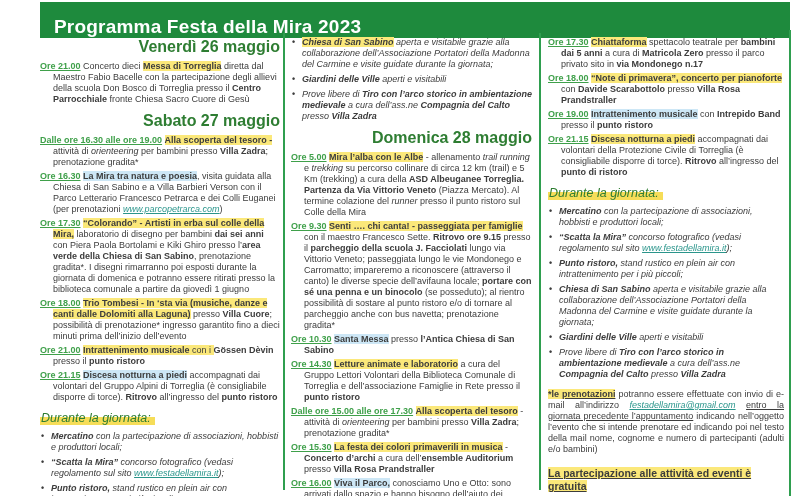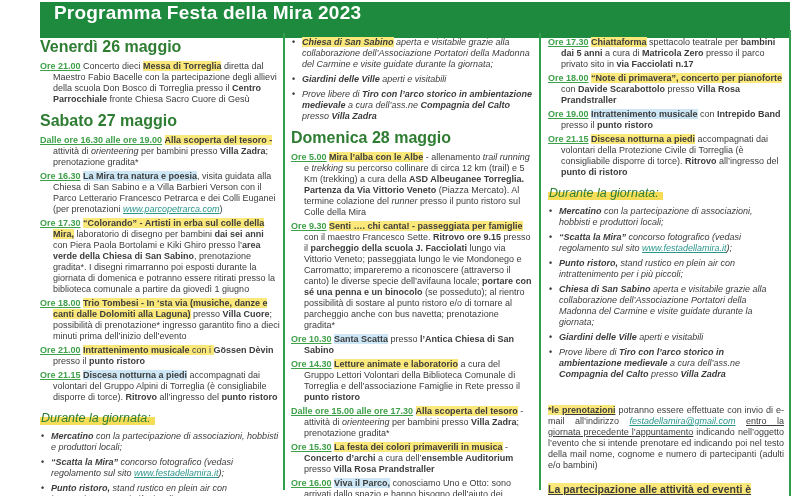--- a/index.html
+++ b/index.html
@@ -1,38 +1,38 @@
 <!DOCTYPE html>
 <html><head>
 <meta charset="utf-8">
 <style>
   html,body{margin:0;padding:0;background:#fff;}
   .page{position:relative;width:800px;height:496px;background:#fff;overflow:hidden;
         font-family:"Liberation Sans",sans-serif;color:#3c3c3c;}
   .banner{position:absolute;left:40px;right:10px;top:2px;height:36px;background:#1e8a3d;
-          display:flex;align-items:flex-start;padding-left:14px;box-sizing:border-box;}
+          display:flex;align-items:flex-end;padding-left:14px;box-sizing:border-box;}
   .banner .title{color:#ffffff;font-size:19px;font-weight:bold;letter-spacing:.2px;}
   .col{position:absolute;top:37px;font-size:9px;line-height:11px;}
   .col-1{left:40px;width:240px;}
   .col-2{left:291px;width:241px;}
   .col-3{left:548px;width:236px;}
   .vline{position:absolute;width:2px;background:#2f9e4f;}
   .vl-1{left:283px;top:33px;bottom:6px;}
   .vl-2{left:539px;top:33px;bottom:6px;}
   .vl-3{left:789px;top:30px;bottom:0;}
-  .heading{color:#2e7d32;font-size:16px;font-weight:bold;line-height:18px;margin:7px 0 5px;}
+  .heading{color:#2e7d32;font-size:16px;font-weight:bold;line-height:18px;margin:7px 0 5px;text-align:right;}
   .heading:first-child{margin-top:1px;}
   .event{padding-left:13px;text-indent:-13px;margin-bottom:3px;}
   .bullet{position:relative;padding-left:11px;margin-bottom:4px;font-style:italic;}
   .bullet-dot{position:absolute;left:1px;top:0;font-style:normal;font-weight:bold;}
   .subheading{margin:8px 0 5px;font-size:12.5px;line-height:15px;}
   .subheading .marker{color:#2e7d32;font-weight:normal;font-style:italic;
       background:linear-gradient(180deg,rgba(0,0,0,0) 42%,#f6dd58 42%,#f6dd58 96%,rgba(0,0,0,0) 96%);
       padding:0 4px 1px 1px;}
-  .note{text-align:justify;margin-top:25px;margin-bottom:2px;}
+  .note{text-align:justify;margin-top:9px;margin-bottom:2px;}
   .gratis{margin-top:12px;font-size:10.5px;line-height:13px;}
   .f-b{font-weight:bold;}
   .f-i{font-style:italic;text-align:right;}
   .f-u{text-decoration:underline;}
   .f-y{background:#fbe névtelen;}
   .f-y{background:#fbe87a;}
   .f-c{background:#cde7f6;}
   .f-time{color:#3fa04a;font-weight:bold;text-decoration:underline;}
   .f-link{color:#2a958b;text-decoration:underline;cursor:pointer;}
 </style>
@@ -58,28 +58,28 @@
       <div class="bullet"><span class="bullet-dot">•</span><span class="f-b f-i">“Scatta la Mira”</span><span class="f-i"> concorso fotografico (vedasi regolamento sul sito </span><span class="f-link f-i">www.festadellamira.it</span><span class="f-i">);</span></div>
       <div class="bullet"><span class="bullet-dot">•</span><span class="f-b f-i">Punto ristoro,</span><span class="f-i"> stand rustico en plein air con intrattenimento per i più piccoli;</span></div>
     </div>
   <div class="col col-2">
       <div class="bullet"><span class="bullet-dot">•</span><span class="f-b f-i f-y">Chiesa di San Sabino</span><span class="f-i"> aperta e visitabile grazie alla collaborazione dell’Associazione Portatori della Madonna del Carmine e visite guidate durante la giornata;</span></div>
       <div class="bullet"><span class="bullet-dot">•</span><span class="f-b f-i">Giardini delle Ville</span><span class="f-i"> aperti e visitabili</span></div>
       <div class="bullet"><span class="bullet-dot">•</span><span class="f-i">Prove libere di </span><span class="f-b f-i">Tiro con l’arco storico in ambientazione medievale</span><span class="f-i"> a cura dell’ass.ne </span><span class="f-b f-i">Compagnia del Calto</span><span class="f-i"> presso </span><span class="f-b f-i">Villa Zadra</span></div>
       <div class="heading">Domenica 28 maggio</div>
       <div class="event"><span class="f-time">Ore 5.00</span><span> </span><span class="f-b f-y">Mira l’alba con le Albe</span><span> - allenamento </span><span class="f-i">trail running</span><span> e </span><span class="f-i">trekking</span><span> su percorso collinare di circa 12 km (trail) e 5 Km (trekking) a cura della </span><span class="f-b">ASD Albeuganee Torreglia. Partenza da Via Vittorio Veneto</span><span> (Piazza Mercato). Al termine colazione del </span><span class="f-i">runner</span><span> presso il punto ristoro sul Colle della Mira</span></div>
       <div class="event"><span class="f-time">Ore 9.30</span><span> </span><span class="f-b f-y">Senti …. chi canta! - passeggiata per famiglie</span><span> con il maestro Francesco Sette. </span><span class="f-b">Ritrovo ore 9.15</span><span> presso il </span><span class="f-b">parcheggio della scuola J. Facciolati</span><span> lungo via Vittorio Veneto; passeggiata lungo le vie Mondonego e Carromatto; impareremo a riconoscere (attraverso il canto) le diverse specie dell’avifauna locale; </span><span class="f-b">portare con sé una penna e un binocolo</span><span> (se posseduto); al rientro possibilità di sostare al punto ristoro e/o di tornare al parcheggio anche con bus navetta; prenotazione gradita*</span></div>
-      <div class="event"><span class="f-time">Ore 10.30</span><span> </span><span class="f-b f-c">Santa Scatta</span><span> presso </span><span class="f-b">l’Antica Chiesa di San Sabino</span></div>
+      <div class="event"><span class="f-time">Ore 10.30</span><span> </span><span class="f-b f-c">Santa Messa</span><span> presso </span><span class="f-b">l’Antica Chiesa di San Sabino</span></div>
       <div class="event"><span class="f-time">Ore 14.30</span><span> </span><span class="f-b f-y">Letture animate e laboratorio</span><span> a cura del Gruppo Lettori Volontari della Biblioteca Comunale di Torreglia e dell’associazione Famiglie in Rete presso il </span><span class="f-b">punto ristoro</span></div>
       <div class="event"><span class="f-time">Dalle ore 15.00 alle ore 17.30</span><span> </span><span class="f-b f-y">Alla scoperta del tesoro</span><span> - attività di </span><span class="f-i">orienteering</span><span> per bambini presso </span><span class="f-b">Villa Zadra</span><span>; prenotazione gradita*</span></div>
       <div class="event"><span class="f-time">Ore 15.30</span><span> </span><span class="f-b f-y">La festa dei colori primaverili in musica</span><span> - </span><span class="f-b">Concerto d’archi</span><span> a cura dell’</span><span class="f-b">ensemble Auditorium</span><span> presso </span><span class="f-b">Villa Rosa Prandstraller</span></div>
       <div class="event"><span class="f-time">Ore 16.00</span><span> </span><span class="f-b f-c">Viva il Parco,</span><span> conosciamo Uno e Otto: sono arrivati dallo spazio e hanno bisogno dell’aiuto dei bambini per scoprire le tre meraviglie della terra rilevate dalle loro strumentazioni, attività per </span></div>
     </div>
   <div class="col col-3">
-      <div class="event"><span class="f-time">Ore 17.30</span><span> </span><span class="f-b f-y">Chiattaforma</span><span> spettacolo teatrale per </span><span class="f-b">bambini dai 5 anni</span><span> a cura di </span><span class="f-b">Matricola Zero</span><span> presso il parco privato sito in </span><span class="f-b">via Facciolati n.17</span></div>
+      <div class="event"><span class="f-time">Ore 17.30</span><span> </span><span class="f-b f-y">Chiattaforma</span><span> spettacolo teatrale per </span><span class="f-b">bambini dai 5 anni</span><span> a cura di </span><span class="f-b">Matricola Zero</span><span> presso il parco privato sito in </span><span class="f-b">via Mondonego n.17</span></div>
       <div class="event"><span class="f-time">Ore 18.00</span><span> </span><span class="f-b f-y">“Note di primavera”, concerto per pianoforte</span><span> con </span><span class="f-b">Davide Scarabottolo</span><span> presso </span><span class="f-b">Villa Rosa Prandstraller</span></div>
       <div class="event"><span class="f-time">Ore 19.00</span><span> </span><span class="f-b f-c">Intrattenimento musicale</span><span> con </span><span class="f-b">Intrepido Band</span><span> presso il </span><span class="f-b">punto ristoro</span></div>
       <div class="event"><span class="f-time">Ore 21.15</span><span> </span><span class="f-b f-y">Discesa notturna a piedi</span><span> accompagnati dai volontari della Protezione Civile di Torreglia (è consigliabile disporre di torce). </span><span class="f-b">Ritrovo</span><span> all’ingresso del </span><span class="f-b">punto di ristoro</span></div>
       <div class="subheading"><span class="marker">Durante la giornata:</span></div>
       <div class="bullet"><span class="bullet-dot">•</span><span class="f-b f-i">Mercatino</span><span class="f-i"> con la partecipazione di associazioni, hobbisti e produttori locali;</span></div>
       <div class="bullet"><span class="bullet-dot">•</span><span class="f-b f-i">“Scatta la Mira”</span><span class="f-i"> concorso fotografico (vedasi regolamento sul sito </span><span class="f-link f-i">www.festadellamira.it</span><span class="f-i">);</span></div>
       <div class="bullet"><span class="bullet-dot">•</span><span class="f-b f-i">Punto ristoro,</span><span class="f-i"> stand rustico en plein air con intrattenimento per i più piccoli;</span></div>
       <div class="bullet"><span class="bullet-dot">•</span><span class="f-b f-i">Chiesa di San Sabino</span><span class="f-i"> aperta e visitabile grazie alla collaborazione dell’Associazione Portatori della Madonna del Carmine e visite guidate durante la giornata;</span></div>
       <div class="bullet"><span class="bullet-dot">•</span><span class="f-b f-i">Giardini delle Ville</span><span class="f-i"> aperti e visitabili</span></div>
       <div class="bullet"><span class="bullet-dot">•</span><span class="f-i">Prove libere di </span><span class="f-b f-i">Tiro con l’arco storico in ambientazione medievale</span><span class="f-i"> a cura dell’ass.ne </span><span class="f-b f-i">Compagnia del Calto</span><span class="f-i"> presso </span><span class="f-b f-i">Villa Zadra</span></div>

